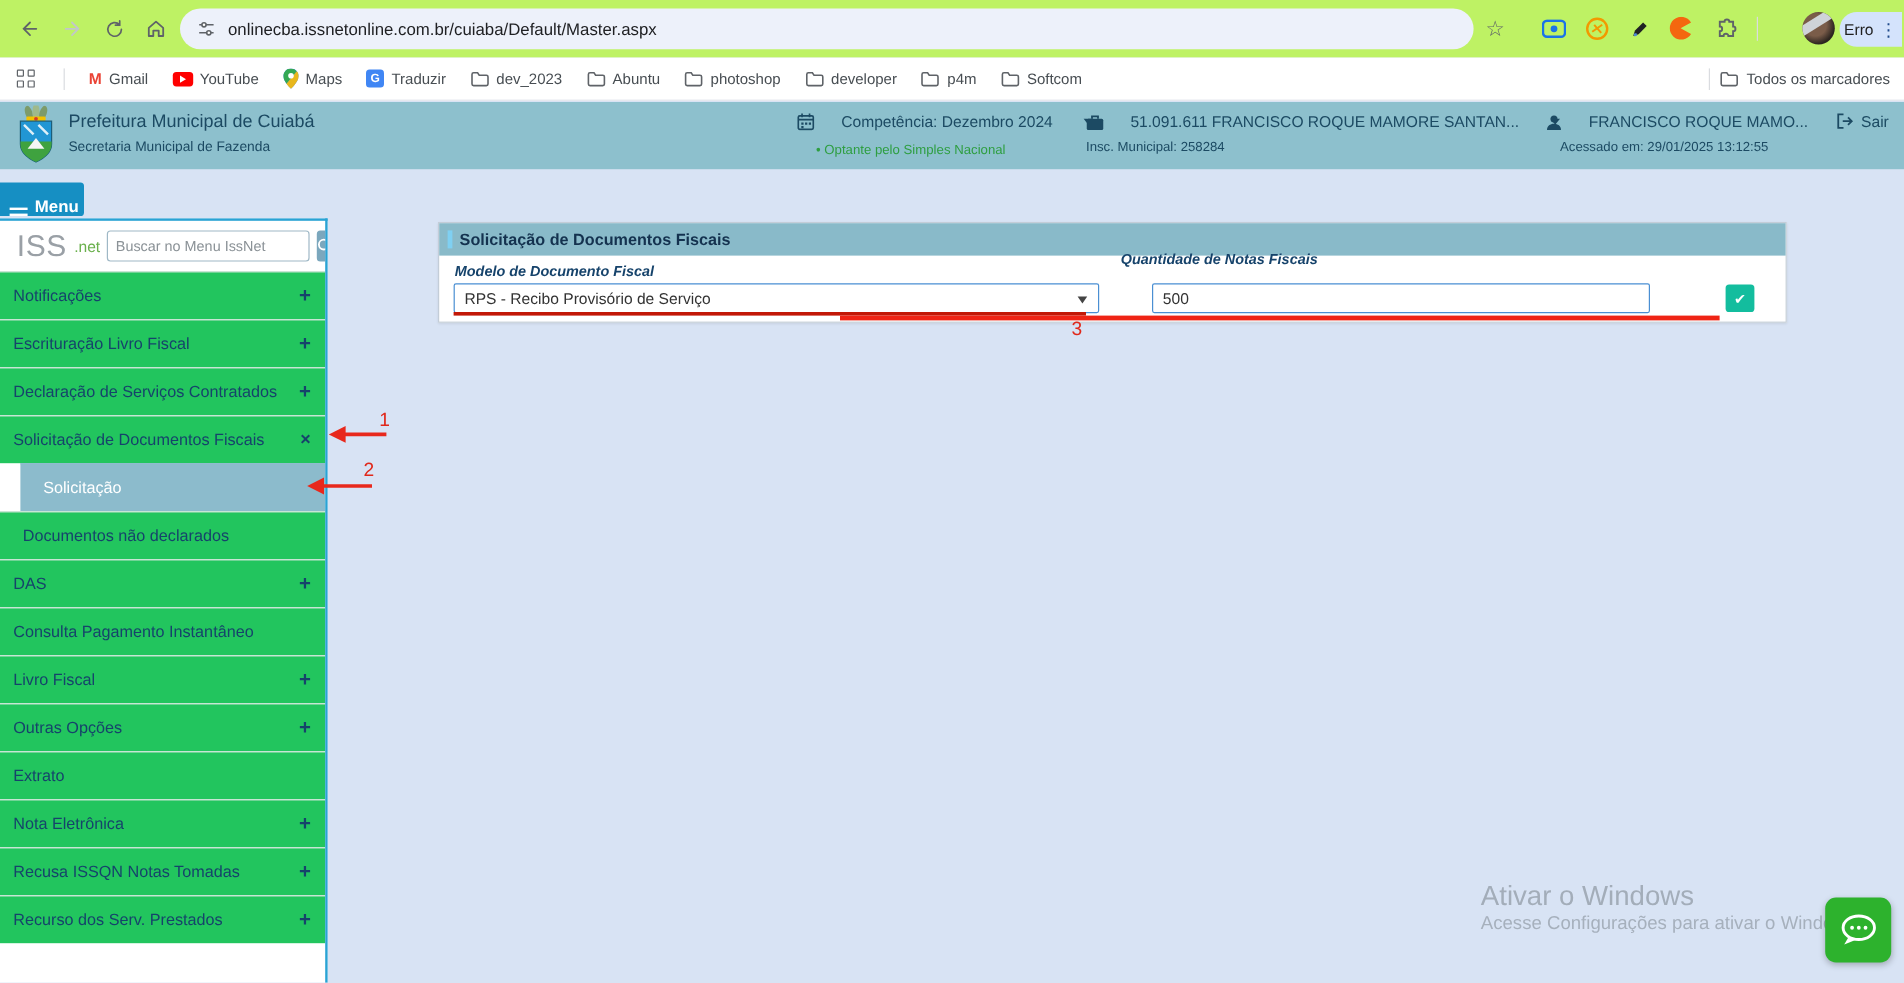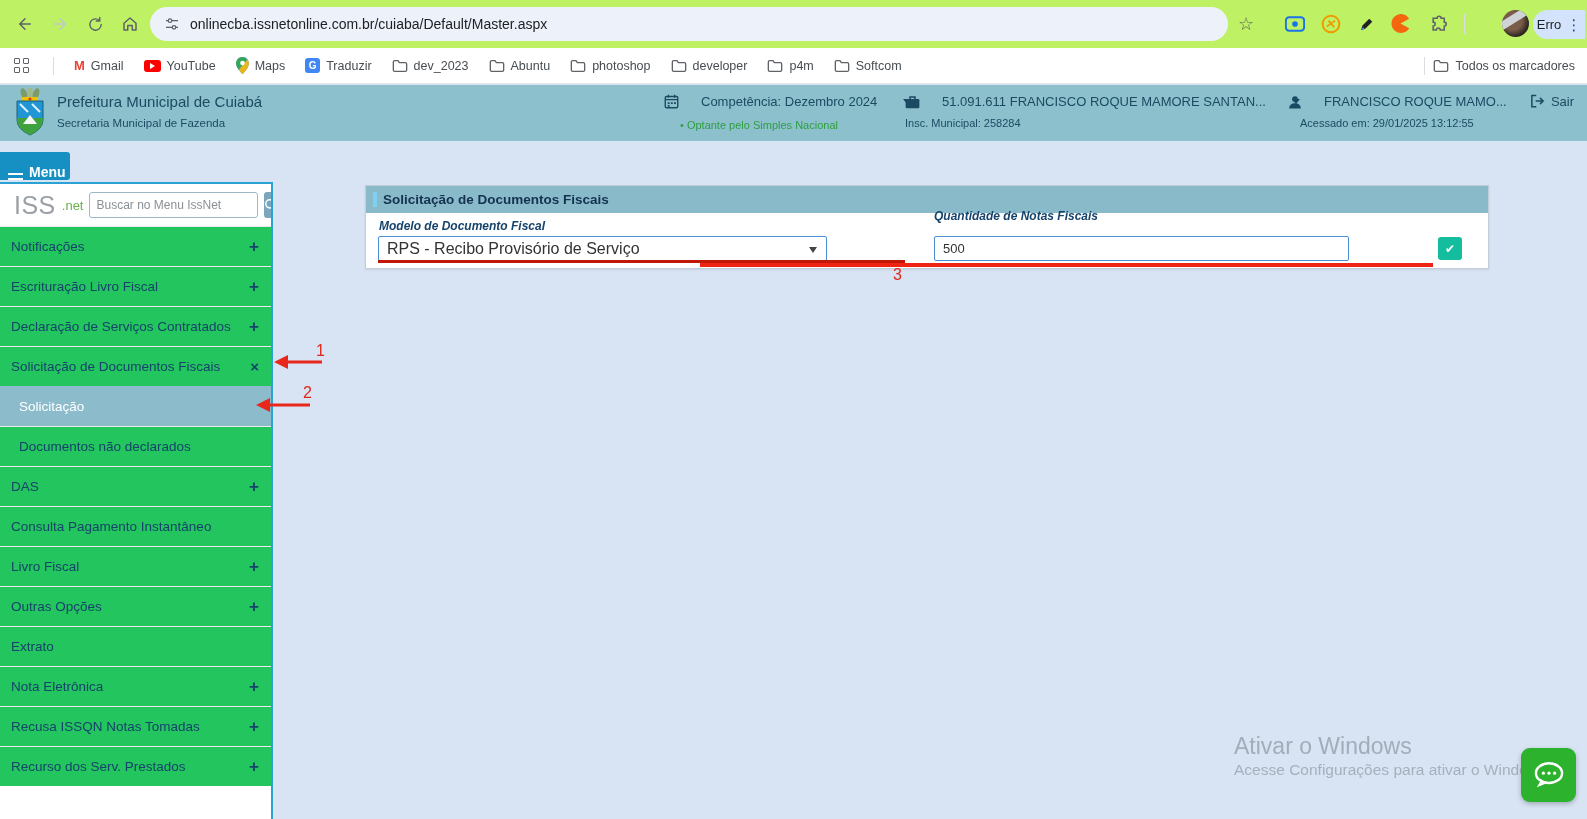--- a/index.html
+++ b/index.html
@@ -53,32 +53,32 @@
   
   .sidebar { position:absolute; left:0; top:182px; width:273px; height:637px; background:#ffffff; border-top:2px solid #2aa3d4; border-right:2px solid #2aa3d4; overflow:hidden; }
   .sb-head { height:42px; display:flex; align-items:center; padding:0 6px 0 8px; gap:6px; }
   .logo-iss { font-size:25px; color:#9aa0a6; letter-spacing:0.5px; }
   .logo-net { font-size:13px; color:#6ab04c; }
   .sb-search { flex:1; height:26px; border:1px solid #9fb8c6; border-radius:3px; font-size:12px; padding:0 6px; color:#444; font-family:"Liberation Sans",sans-serif; }
   .sb-search::placeholder { color:#8a9196; }
   .sb-search-btn { width:28px; height:26px; background:#7ba7bd; border:none; border-radius:3px; display:flex; align-items:center; justify-content:center; cursor:pointer; }
   .nav-item { height:40px; display:flex; align-items:center; justify-content:space-between; padding:0 12px 0 11px; font-size:13.5px; color:#16436b; border-top:1px solid #e8eaec; cursor:pointer; background:#22c55e; }
   .nav-sub { padding-left:19px; }
-  .nav-sel { background:#8cbbcc; color:#ffffff; border-top:1px solid #8cbbcc; }
+  .nav-sel { background:#8cbbcc; color:#ffffff; border-top:1px solid #8cbbcc;margin-left:17px; }
   .nav-glyph { font-size:17px; font-weight:600; color:#16436b; }
 
   
   .panel { position:absolute; left:365px; top:185px; width:1124px; height:84px; background:#ffffff; border:1px solid #c3cdd8; box-shadow:0 1px 2px rgba(0,0,0,0.08); }
   .panel-head { height:27px; background:#89bac9; display:flex; align-items:center; padding-left:7px; }
   .panel-accent { width:4px; height:15px; background:#7fd0f2; margin-right:6px; }
   .panel-title { font-size:13.5px; font-weight:bold; color:#14324f; }
   .fld-label { position:absolute; font-size:12px; font-weight:bold; color:#16436b;font-style:italic; }
-  .select-box { position:absolute; left:12px; top:50px; width:449px; height:25px; border:1px solid #4a8fd3; border-radius:2px; background:#fff; display:flex; align-items:center; padding:0 24px 0 8px; font-size:16px; color:#333; cursor:pointer; }
+  .select-box { position:absolute; left:12px; top:50px; width:538px; height:25px; border:1px solid #4a8fd3; border-radius:2px; background:#fff; display:flex; align-items:center; padding:0 24px 0 8px; font-size:13px; color:#333; cursor:pointer; }
   .select-box::after { content:""; position:absolute; right:9px; top:10px; border-left:4.5px solid transparent; border-right:4.5px solid transparent; border-top:6px solid #444; }
-  .qty-input { position:absolute; left:568px; top:50px; width:415px; height:25px; border:1px solid #4a8fd3; border-radius:2px; font-size:13px; padding:0 8px; color:#333; font-family:"Liberation Sans",sans-serif; }
+  .qty-input { position:absolute; left:594px; top:50px; width:415px; height:25px; border:1px solid #4a8fd3; border-radius:2px; font-size:13px; padding:0 8px; color:#333; font-family:"Liberation Sans",sans-serif; }
   .ok-btn { position:absolute; left:1072px; top:51px; width:24px; height:23px; background:#13bd9e; border:none; border-radius:3px; color:#fff; font-size:12px; cursor:pointer; display:flex; align-items:center; justify-content:center; }
 
   
   .red-line-a { position:absolute; left:378px; top:260px; width:527px; height:3px; background:#c21807; z-index:30; }
   .red-line-b { position:absolute; left:700px; top:263px; width:733px; height:4px; background:#ef2415; z-index:30; }
   .red-num { position:absolute; color:#e0281a; font-size:16px; z-index:31; }
   .anno-svg { position:absolute; z-index:31; }
 
   
   .wm1 { position:absolute; left:1234px; top:733px; font-size:23px; color:#96a0ab; opacity:.8; }

